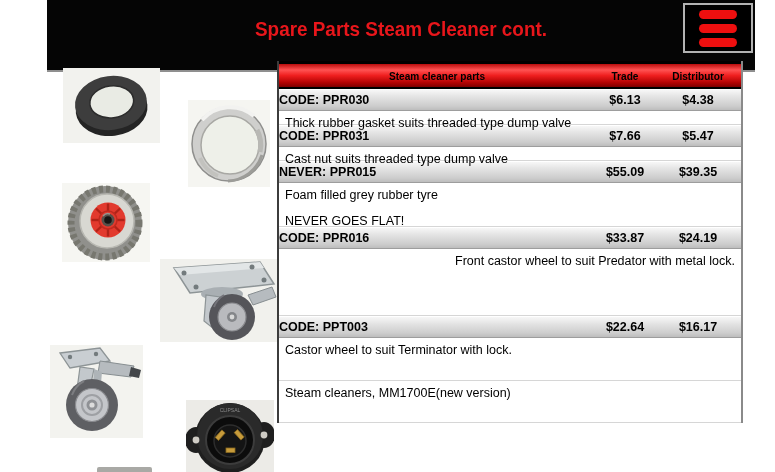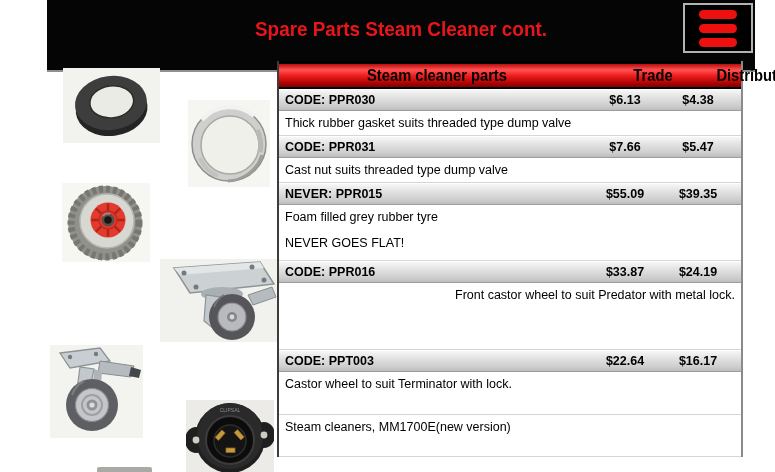--- a/index.html
+++ b/index.html
@@ -32,44 +32,44 @@
   
   .price-table {
     position:absolute; left:277px; top:61px; width:466px;
     border-left:2px solid #3c3c3c; border-right:2px solid #8a8a8a;
     background:#fff;
   }
   .tbl-header {
     height:28px; border-top:3px solid #000; border-bottom:2px solid #000;
     background:linear-gradient(180deg,#b80d0d 0%,#ff5252 26%,#ef1f1f 50%,#b50404 80%,#800000 100%);
     display:flex; align-items:center;
-    color:#000; font-weight:bold; font-size:16px;gap:28px;
+    color:#000; font-weight:bold; font-size:11px;
   }
   .tbl-header .c-parts  { flex:0 0 316px; text-align:center; transform:scaleX(0.92); }
   .tbl-header .c-trade  { flex:0 0 60px;  text-align:center; transform:scaleX(0.92); }
   .tbl-header .c-dist   { flex:0 0 86px;  text-align:center; transform:scaleX(0.92); }
 
   .row-code {
     height:22px; display:flex; align-items:center;
     background:linear-gradient(180deg,#f7f7f7 0%,#e3e3e3 35%,#cdcdcd 80%,#bdbdbd 100%);
     border-top:1px solid #ffffff; border-bottom:1px solid #9d9d9d;
     font-weight:bold; font-size:12.5px; color:#000;
   }
-  .row-code .c-parts { flex:0 0 316px; padding-left:6px; }
+  .row-code .c-parts { flex:0 0 316px; }
   .row-code .c-trade { flex:0 0 60px; text-align:center; }
   .row-code .c-dist  { flex:0 0 86px; text-align:center; }
 
   .row-desc {
     background:#fff; font-size:12.5px; color:#000;
     padding:4px 6px 0 6px; border-bottom:1px solid #d6d6d6;
     line-height:1.35;
   }
   .row-desc p { margin:0; }
   .row-desc.gap p { margin-bottom:9px; }
-  .h25 { height:25px; } .h56 { height:56px; } .h53 { height:67px;text-align:right; }
+  .h25 { height:14px; } .h56 { height:44px; } .h53 { height:67px;text-align:right; }
   .h49 { height:43px; } .h42 { height:42px; }
 
   
   .photo { position:absolute; overflow:hidden; }
   .photo svg { display:block; }
 </style>
 </head>
 <body>
 
 <div class="page">

